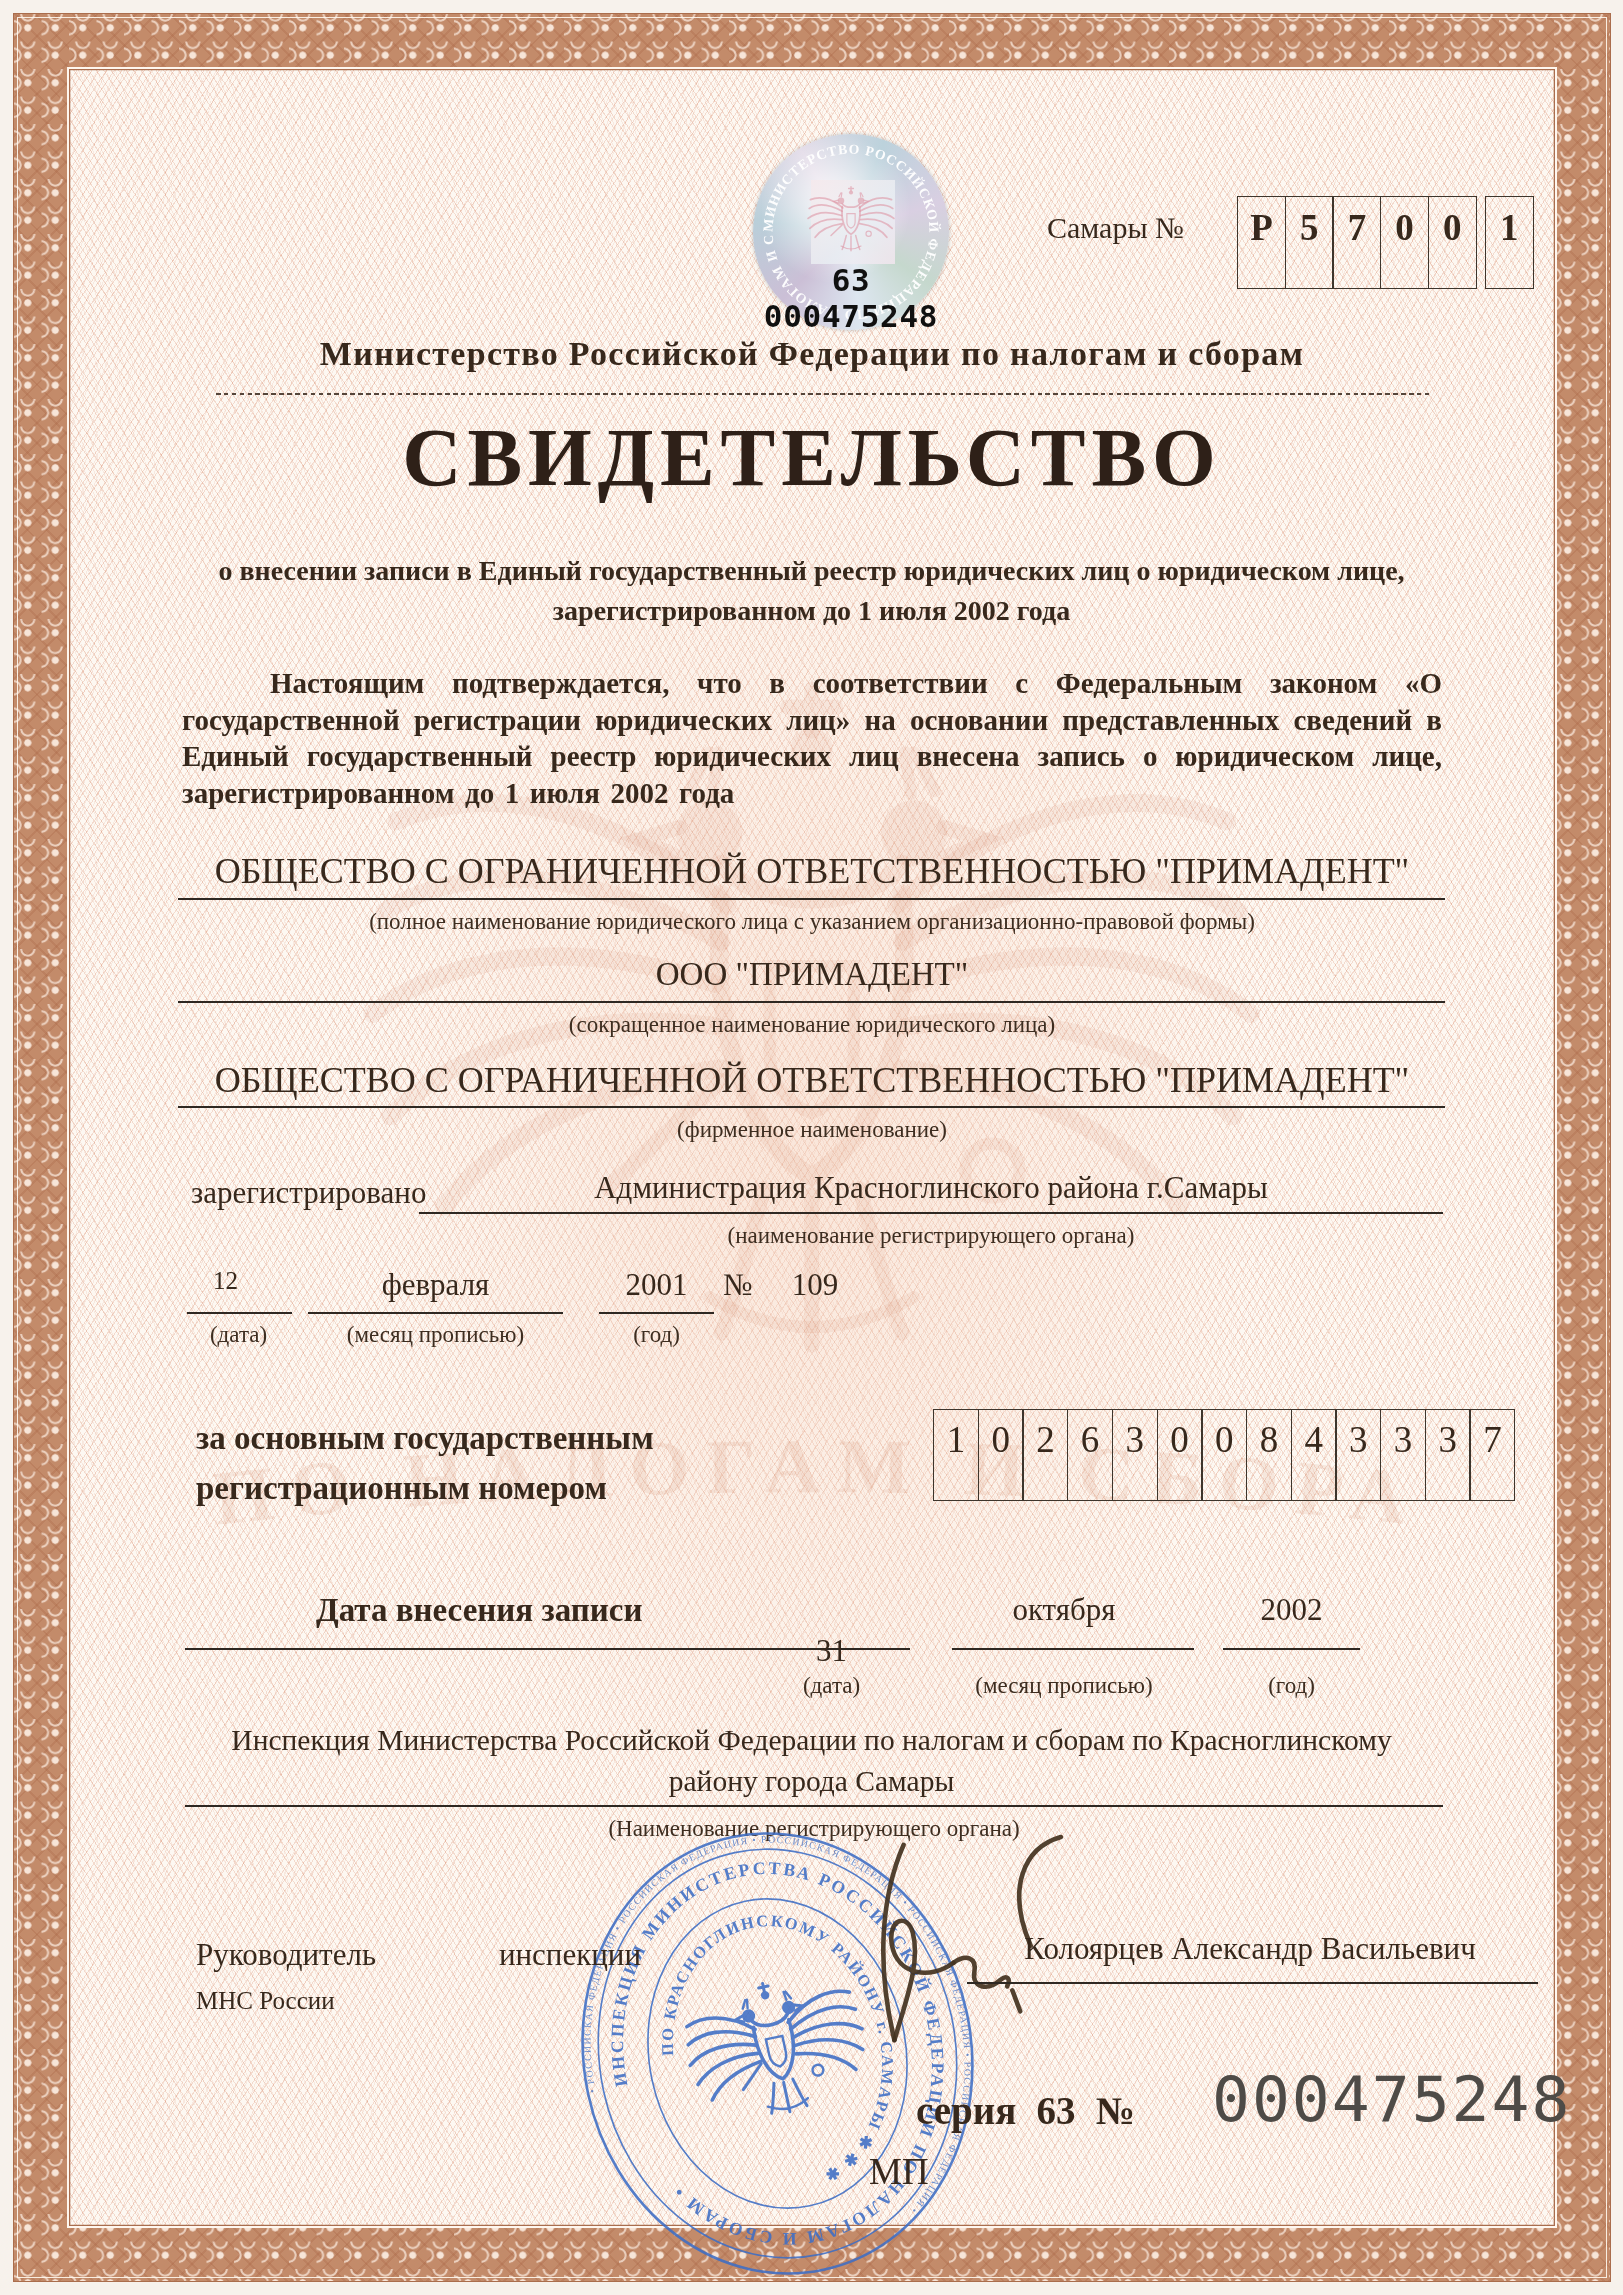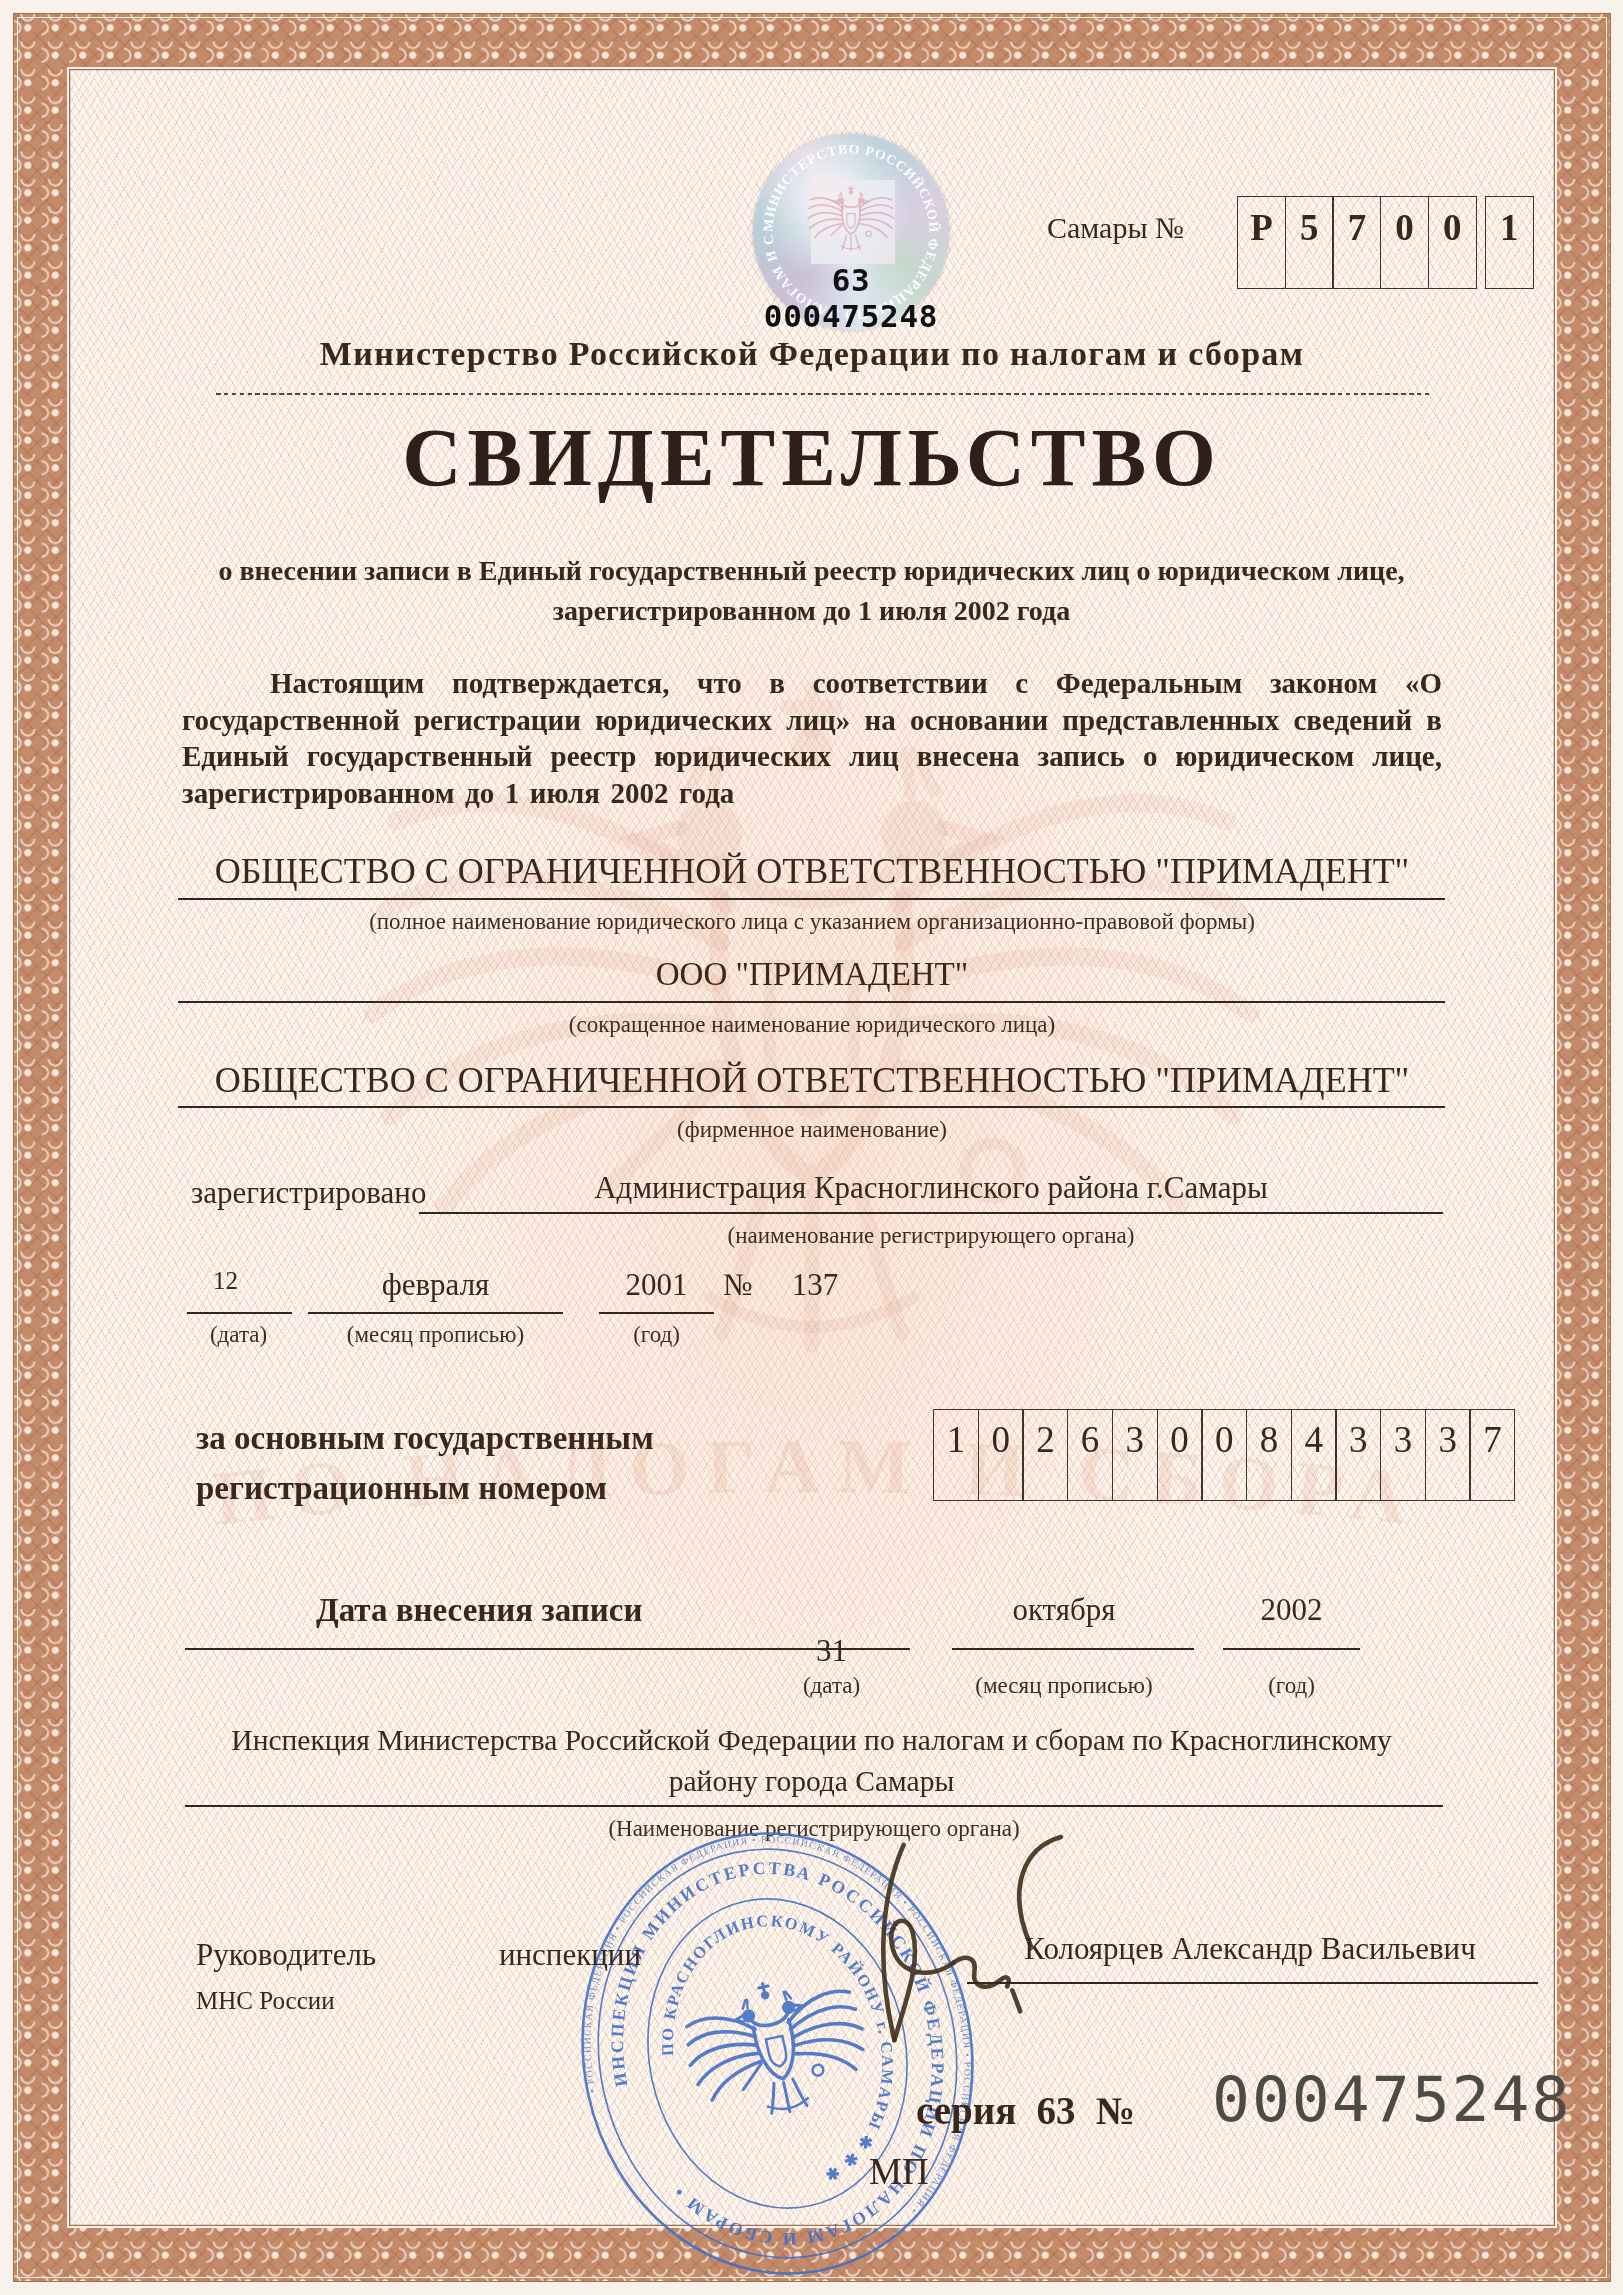--- a/index.html
+++ b/index.html
@@ -187,21 +187,21 @@
   <div class="uline" style="left:308px;top:1312px;width:255px;"></div>
   <div class="abs ctr cap" style="left:308px;top:1322px;width:255px;">(месяц прописью)</div>
 
   <div class="abs ctr ink" style="left:599px;top:1267px;width:115px;font-size:31px;">2001</div>
   <div class="uline" style="left:599px;top:1312px;width:115px;"></div>
   <div class="abs ctr cap" style="left:599px;top:1322px;width:115px;">(год)</div>
 
   <div class="abs ink" style="left:723px;top:1267px;font-size:31px;">
     <span>№</span>
     <span style="display:inline-block;width:23.6px;"></span>
-    <span>137</span>
+    <span>109</span>
   </div>
 
   <div class="abs b ink" style="left:196px;top:1413px;width:720px;font-size:33px;line-height:1.52;">за основным государственным регистрационным номером</div>
   <div class="abs cellrow" style="left:933px;top:1409px;">
     <div class="ocell">1</div>
     <div class="ocell">0</div>
     <div class="ocell">2</div>
     <div class="ocell">6</div>
     <div class="ocell">3</div>
     <div class="ocell">0</div>

